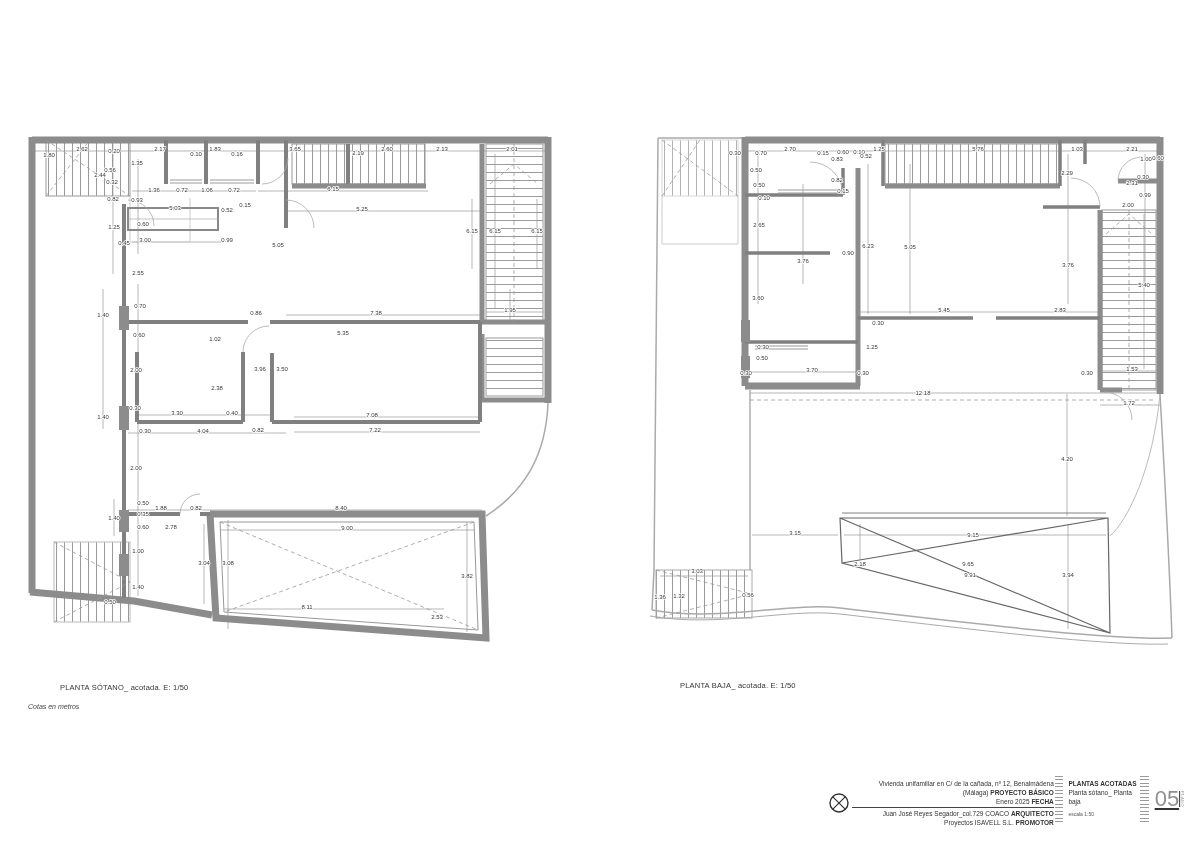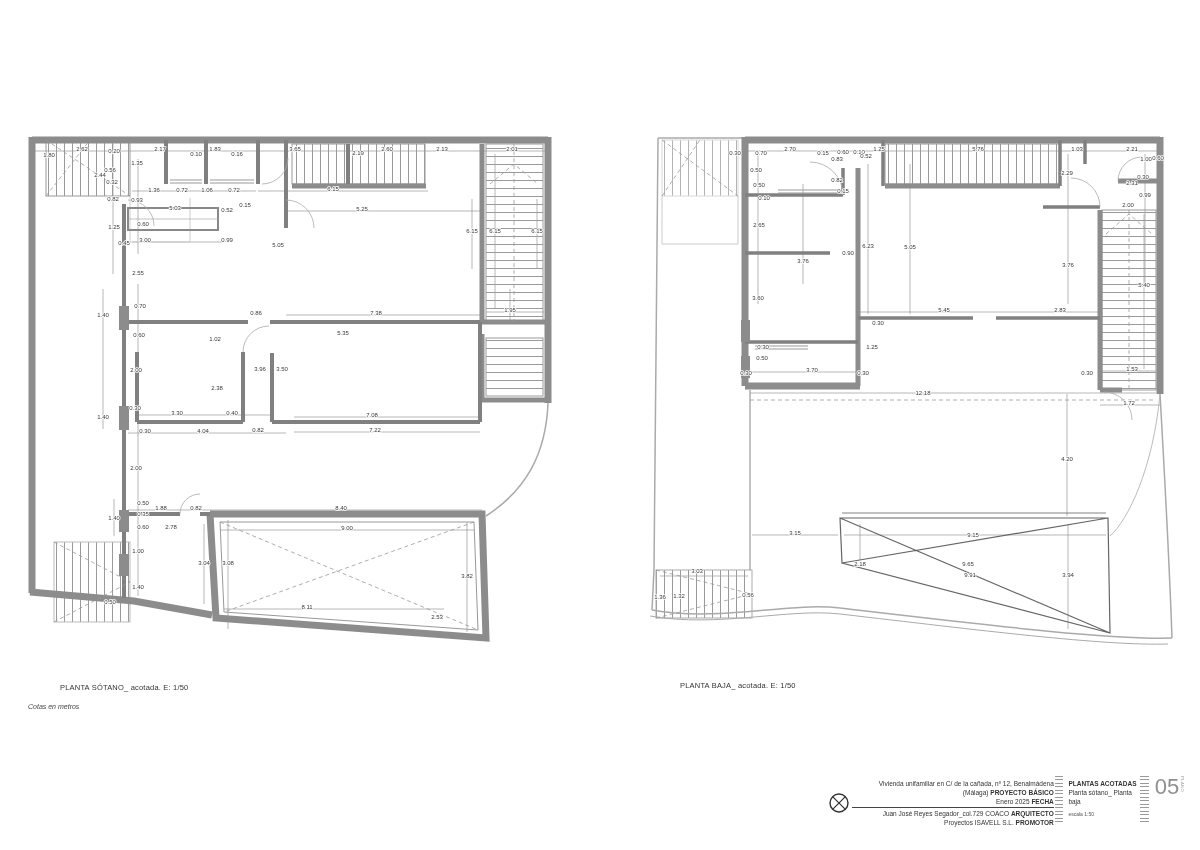--- a/index.html
+++ b/index.html
@@ -14,21 +14,21 @@
   .titleblock{position:absolute;left:826px;top:776px;width:364px;height:46px;display:flex;align-items:stretch;color:#333;}
   .tb-left{display:flex;width:238px;padding-top:3px;}
   .northsym{width:26px;display:flex;align-items:flex-end;justify-content:center;padding-bottom:8px;}
   .tb-lines{flex:1;text-align:right;font-size:6.5px;line-height:9px;}
   .tb-row b{font-size:6.5px;}
   .tb-hr{border-top:1px solid #444;margin:1px 0 1px 0;}
   .tb-strip{width:9px;margin:0 1px;background:repeating-linear-gradient(180deg,#9a9a9a 0,#9a9a9a 1px,#ffffff 1px,#ffffff 3.5px);}
   .tb-mid{width:78px;position:relative;padding:3px 0 0 4px;font-size:6.5px;line-height:9px;}
   .tb-mid .tb-title{font-weight:bold;}
   .tb-scale{position:absolute;left:4px;bottom:3px;font-size:5px;color:#555;}
-  .tb-num{width:42px;display:flex;align-items:flex-start;justify-content:center;}
+  .tb-num{width:42px;display:flex;align-items:center;justify-content:center;text-decoration:underline;}
   .tb-num .big{font-size:22px;color:#8f8f8f;line-height:22px;}
   .tb-num .vert{writing-mode:vertical-rl;font-size:4px;color:#9a9a9a;margin-left:1px;letter-spacing:.5px;}
 </style>
 </head>
 <body>
 
 <svg id="svg-sotano" class="plan" style="left:24px;top:124px" width="545" height="520" viewBox="0 0 545 520">
   <defs>
     <pattern id="tV1" width="8" height="60" patternUnits="userSpaceOnUse">
       <path d="M0.5,0 V60" stroke="#9a9a9a" stroke-width="1"></path>

